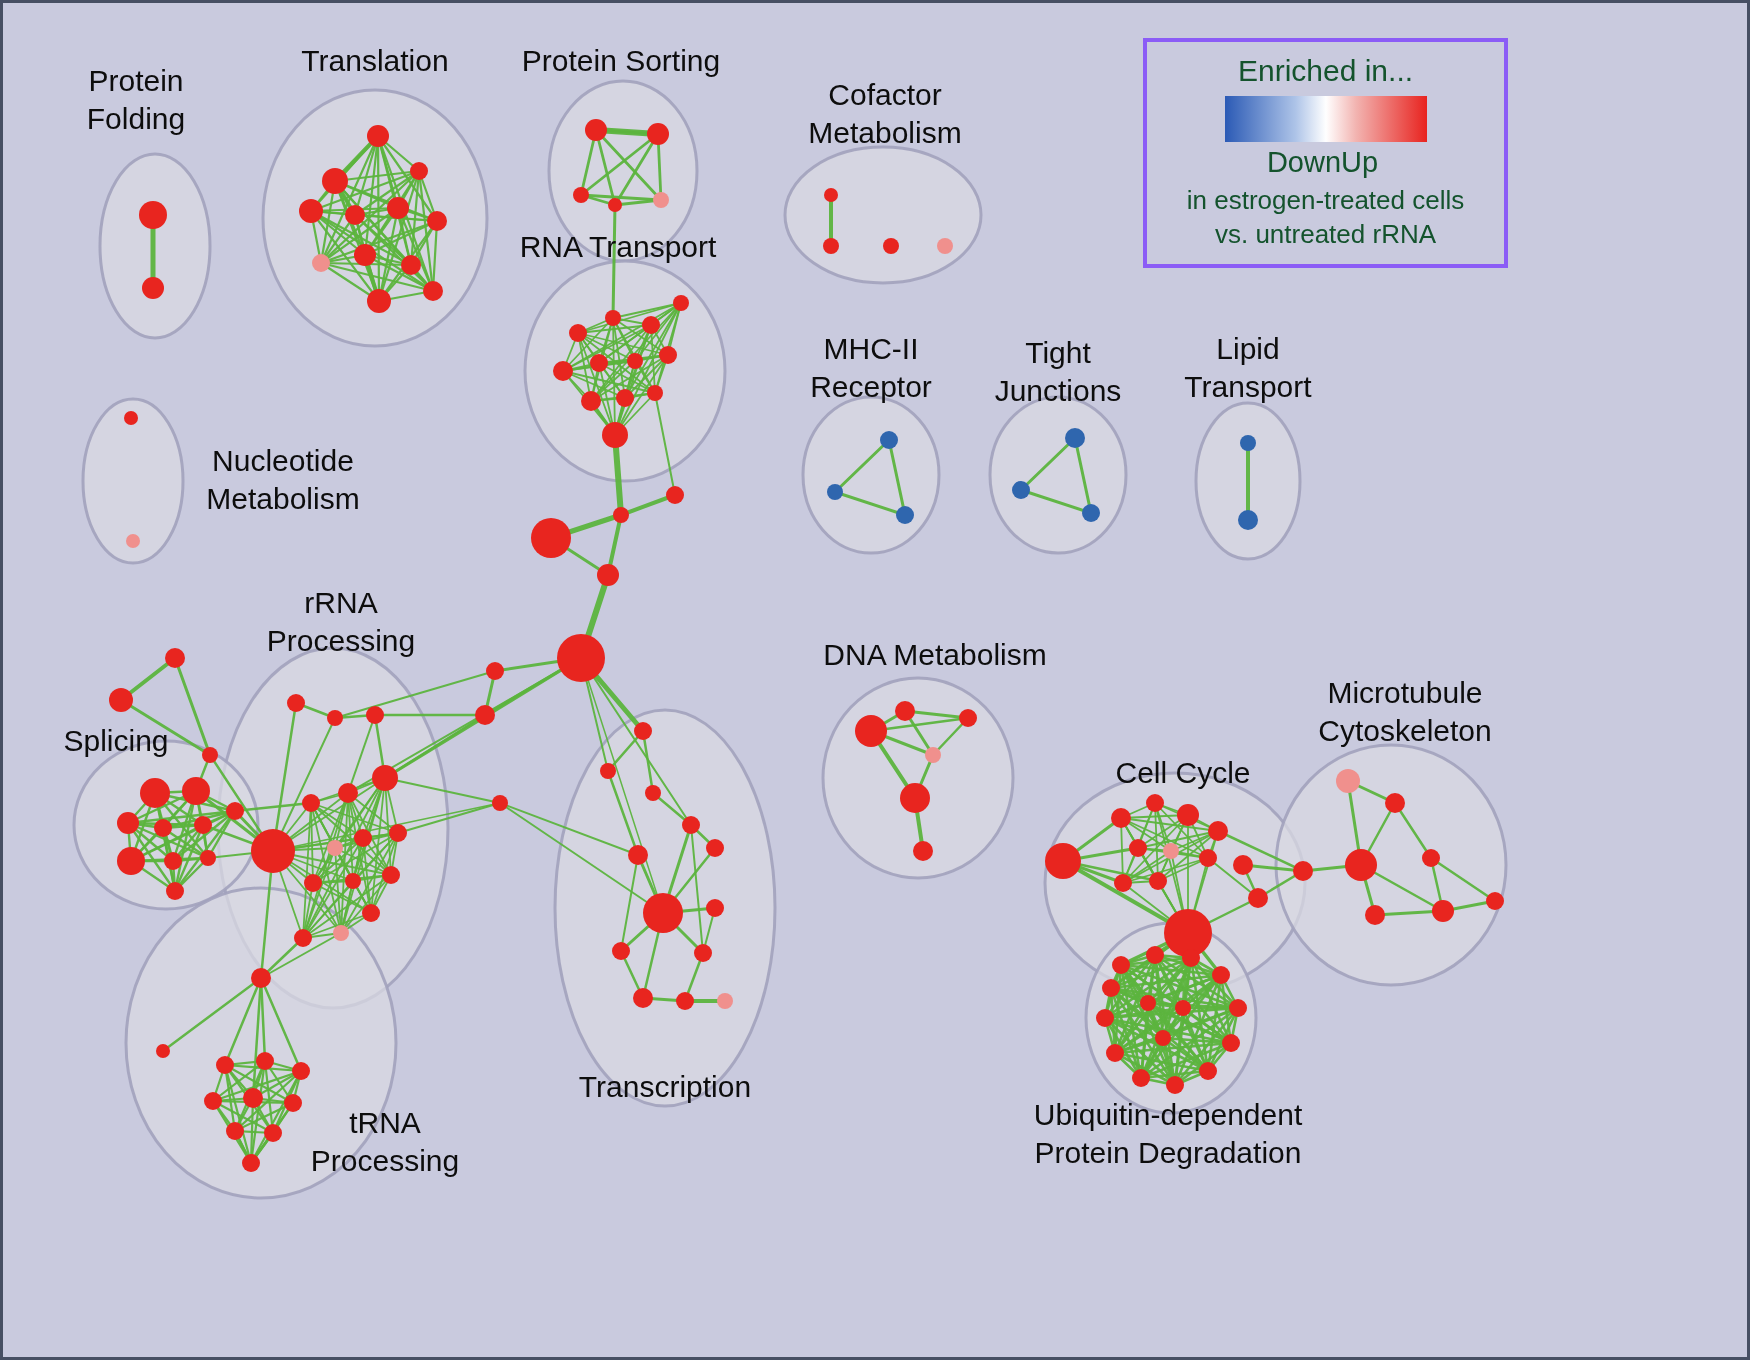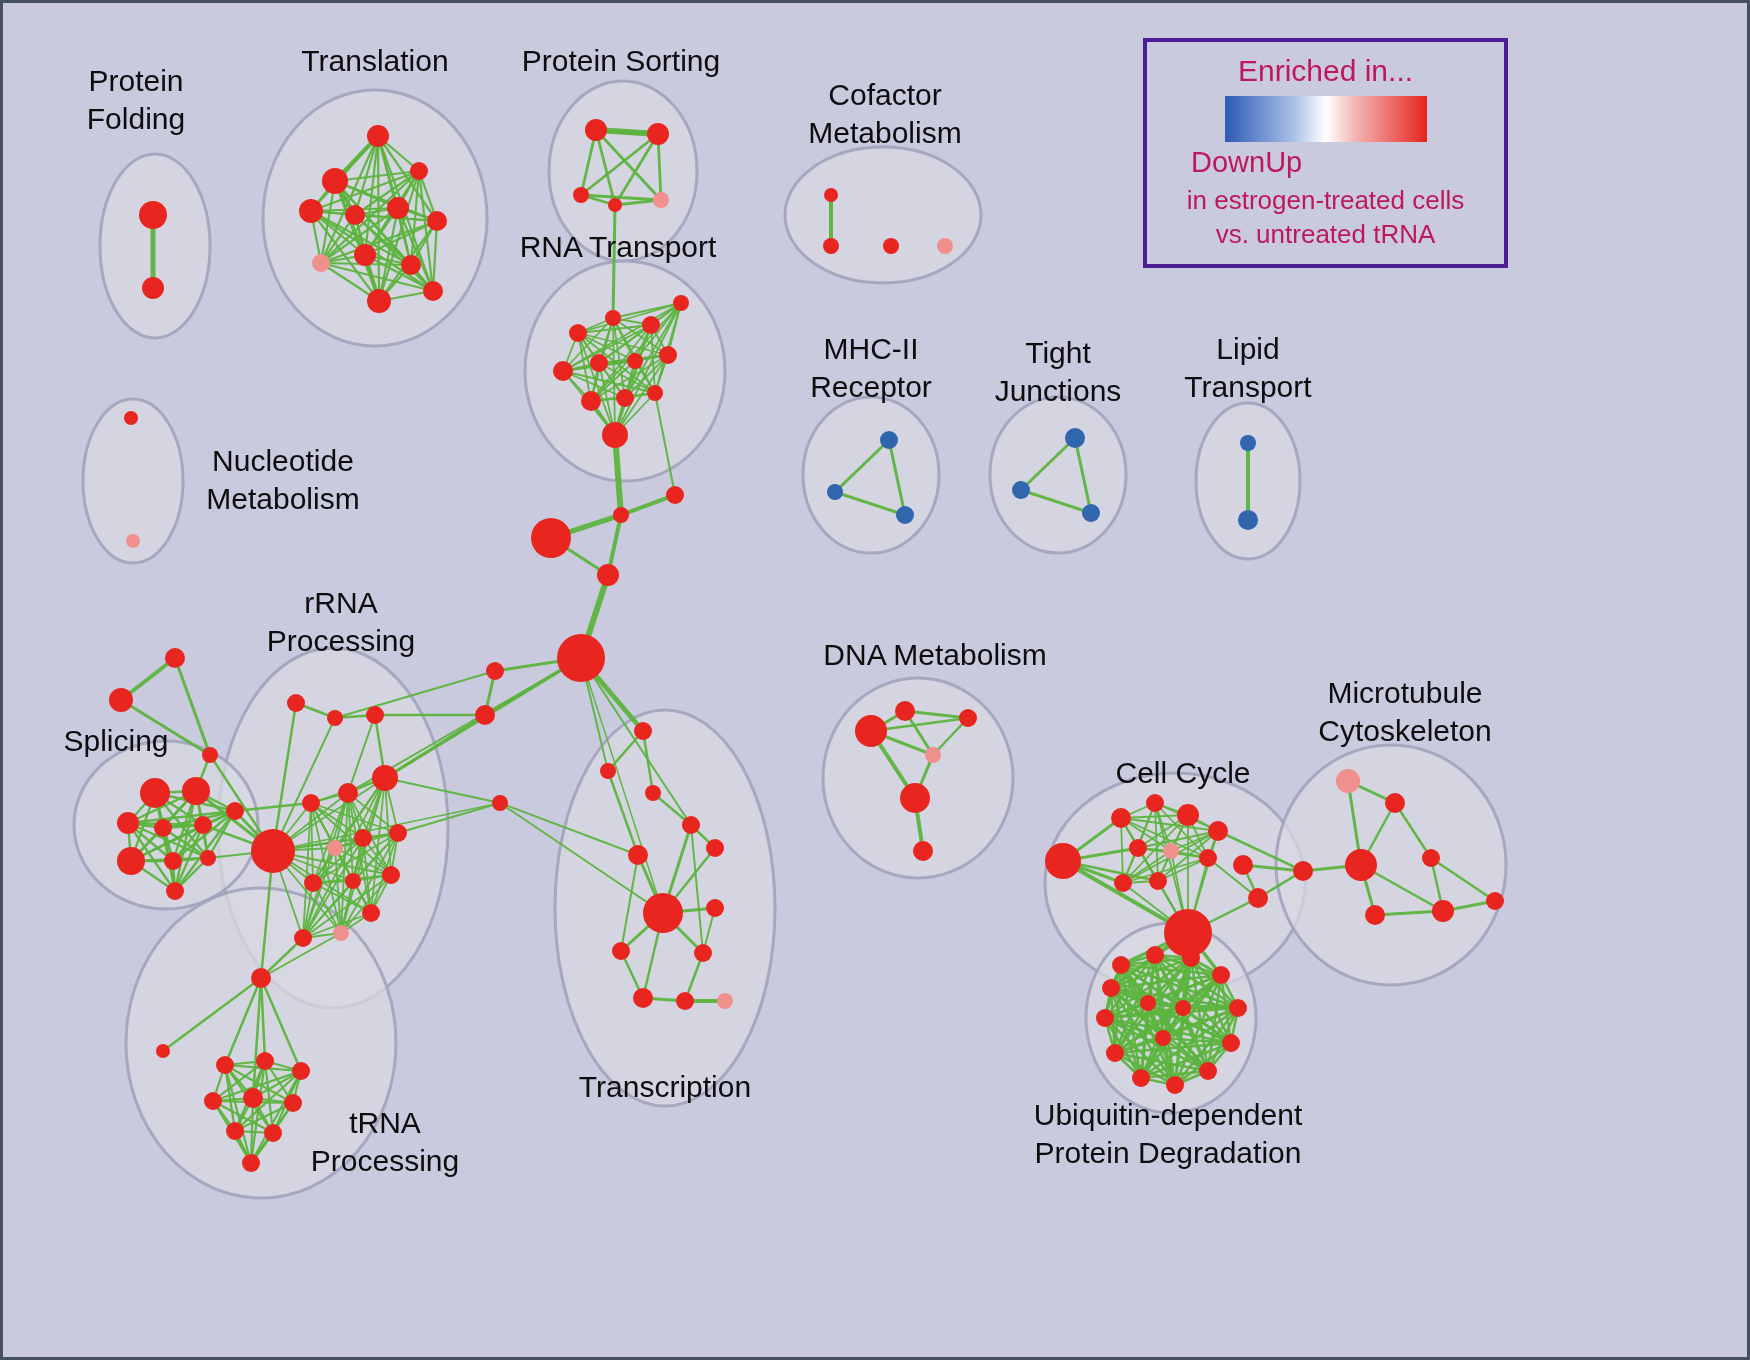--- a/index.html
+++ b/index.html
@@ -8,31 +8,31 @@
     box-sizing: border-box;
     border: 3px solid #474f63;
     overflow: hidden;
     font-family: "Liberation Sans", sans-serif;
     padding-left: 33px;
   }
   #network-svg { position: absolute; left: 0; top: 0; }
   #legend {
     position: absolute;
     box-sizing: border-box;
-    border: 4px solid #4c1d95;
+    border: 4px solid #8b5cf6;
     text-align: center;
-    color: #be185d;
+    color: #14532d;
   }
   #legend .legend-title { font-size: 30px; margin-top: 12px; }
   #legend .legend-bar {
     height: 46px; width: 202px;
     margin: 8px auto 0 auto;
   }
   #legend .legend-row {
-    display: flex; justify-content: flex-start;
+    display: flex; justify-content: center;
     padding: 4px 50px 0 44px;
     font-size: 29px;
   }
   #legend .legend-caption { font-size: 26px; line-height: 34px; margin-top: 4px; }
 </style>
 </head>
 <body>
 
 <div id="figure" style="width: 1750px; height: 1360px; background: rgb(201, 202, 222); border-color: rgb(71, 79, 99);">
   <svg id="network-svg" width="1750" height="1360" viewBox="0 0 1750 1360">
@@ -808,16 +808,16 @@
     </svg>
   <div id="legend" style="left: 1140px; top: 35px; width: 365px; height: 230px;">
     <div class="legend-title">Enriched in...</div>
     <div class="legend-bar" style="background: linear-gradient(to right, rgb(43, 90, 181) 0%, rgb(174, 196, 232) 35%, rgb(255, 255, 255) 50%, rgb(242, 179, 176) 65%, rgb(232, 35, 31) 100%);"></div>
     <div class="legend-row">
       <span>Down</span>
       <span>Up</span>
     </div>
     <div class="legend-caption">
       <div>in estrogen-treated cells</div>
-      <div>vs. untreated tRNA</div>
+      <div>vs. untreated rRNA</div>
     </div>
   </div>
 </div>
 
 </body></html>

